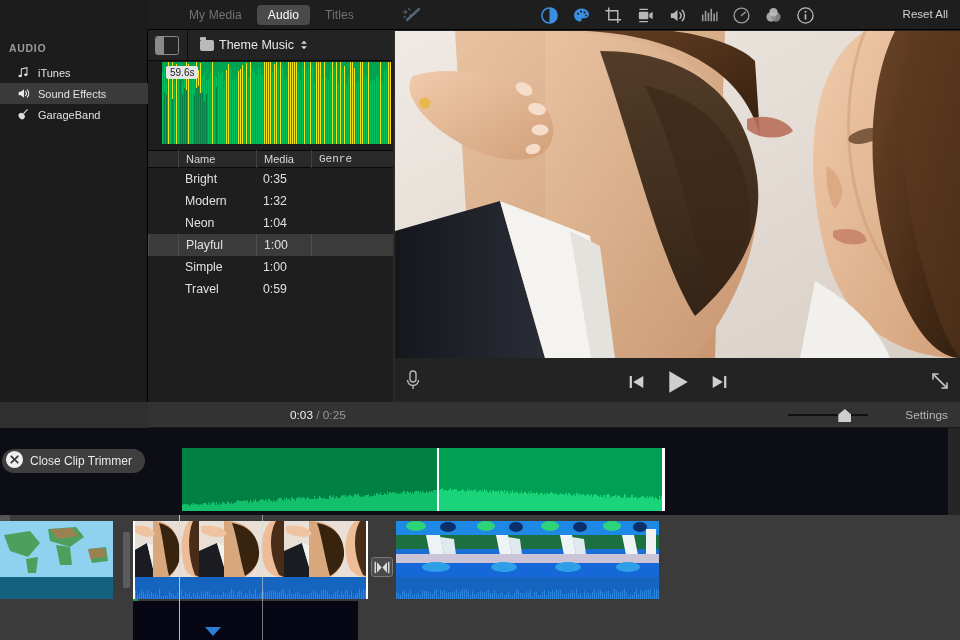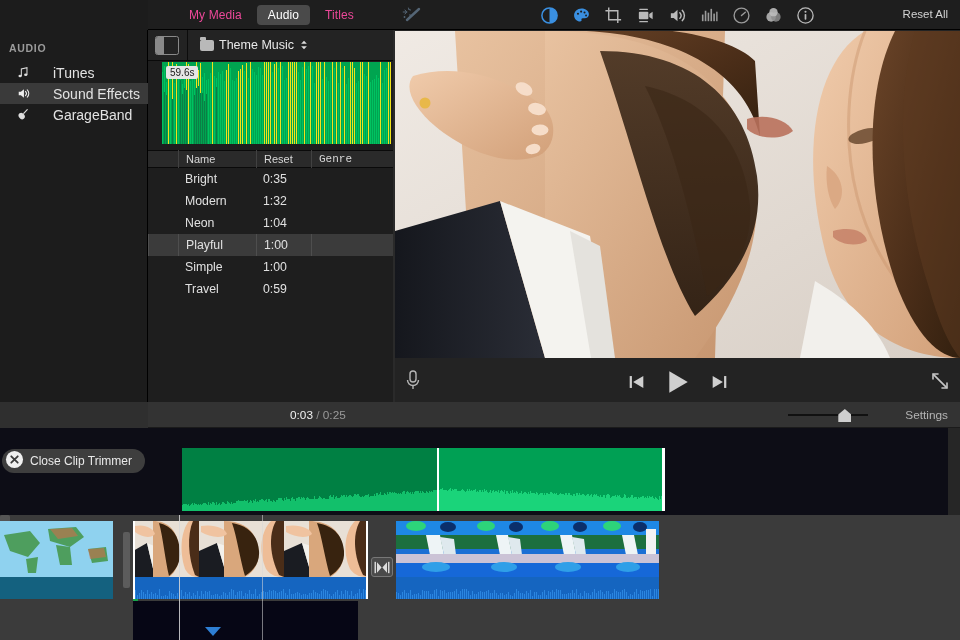--- a/index.html
+++ b/index.html
@@ -21,21 +21,21 @@
   #topbar-left-strip {
     position: absolute; left: 0; top: 0; width: 148px; height: 30px;
     background: #1c1c1c;
   }
   #tabs {
     position: absolute; left: 178px; top: 5px;
     display: flex; align-items: center; gap: 4px;
   }
   .tab {
     padding: 3px 11px; border-radius: 4px;
-    font-size: 12px; color: #ec4899; letter-spacing: .1px;
+    font-size: 12px; color: #737373; letter-spacing: .1px;
     cursor: default; white-space: nowrap;
   }
   .tab.sel { background: #4a4a4a; color: #ffffff; }
 
   #magic-wand {
     position: absolute; left: 402px; top: 6px;
     width: 22px; height: 18px; opacity: .42;
   }
 
   #tool-icons {
@@ -58,23 +58,23 @@
     position: absolute; left: 0; top: 30px; width: 148px; height: 372px;
     background: #1c1c1c;
     border-right: 1px solid #000;
   }
   #sidebar-title {
     position: absolute; left: 9px; top: 12px;
     font-size: 10.5px; color: #9b9b9b; letter-spacing: .7px; font-weight: bold;
   }
   #sidebar-list { position: absolute; left: 0; top: 32px; width: 148px; }
   .side-item {
-    display: flex; align-items: center; gap: 22px;
+    display: flex; align-items: center; gap: 7px;
     height: 21px; padding-left: 16px;
-    font-size: 14px; color: #e2e2e2; cursor: default;
+    font-size: 11px; color: #e2e2e2; cursor: default;
   }
   .side-item.sel { background: #3a3a3a; }
   .side-ico { width: 15px; height: 15px; display: flex; align-items: center; justify-content: center; }
 
   
   #browser {
     position: absolute; left: 148px; top: 30px; width: 247px; height: 372px;
     background: #1e1e1e;
   }
   #browser-header {
@@ -597,21 +597,21 @@
         <div class="wv" style="left: 226px; height: 62.0621px; background: rgb(0, 194, 97);"></div>
         <div class="wv" style="left: 226px; height: 82px; background: rgb(242, 226, 26);"></div>
         <div class="wv" style="left: 228px; height: 66.0511px; background: rgb(0, 194, 97);"></div>
         <div class="wv" style="left: 228px; height: 82px; background: rgb(242, 226, 26);"></div>
       </div>
   </div>
 
   <div id="list-header">
     <div class="col-h" id="col-blank"></div>
     <div class="col-h" id="col-name">Name</div>
-    <div class="col-h" id="col-time">Reset</div>
+    <div class="col-h" id="col-time">Media</div>
     <div class="col-h" id="col-genre">Genre</div>
   </div>
 
   <div id="list-body">
       <div class="row">
         <div class="cell c-blank"></div>
         <div class="cell c-name">Bright</div>
         <div class="cell c-time">0:35</div>
         <div class="cell c-genre"></div>
       </div>

